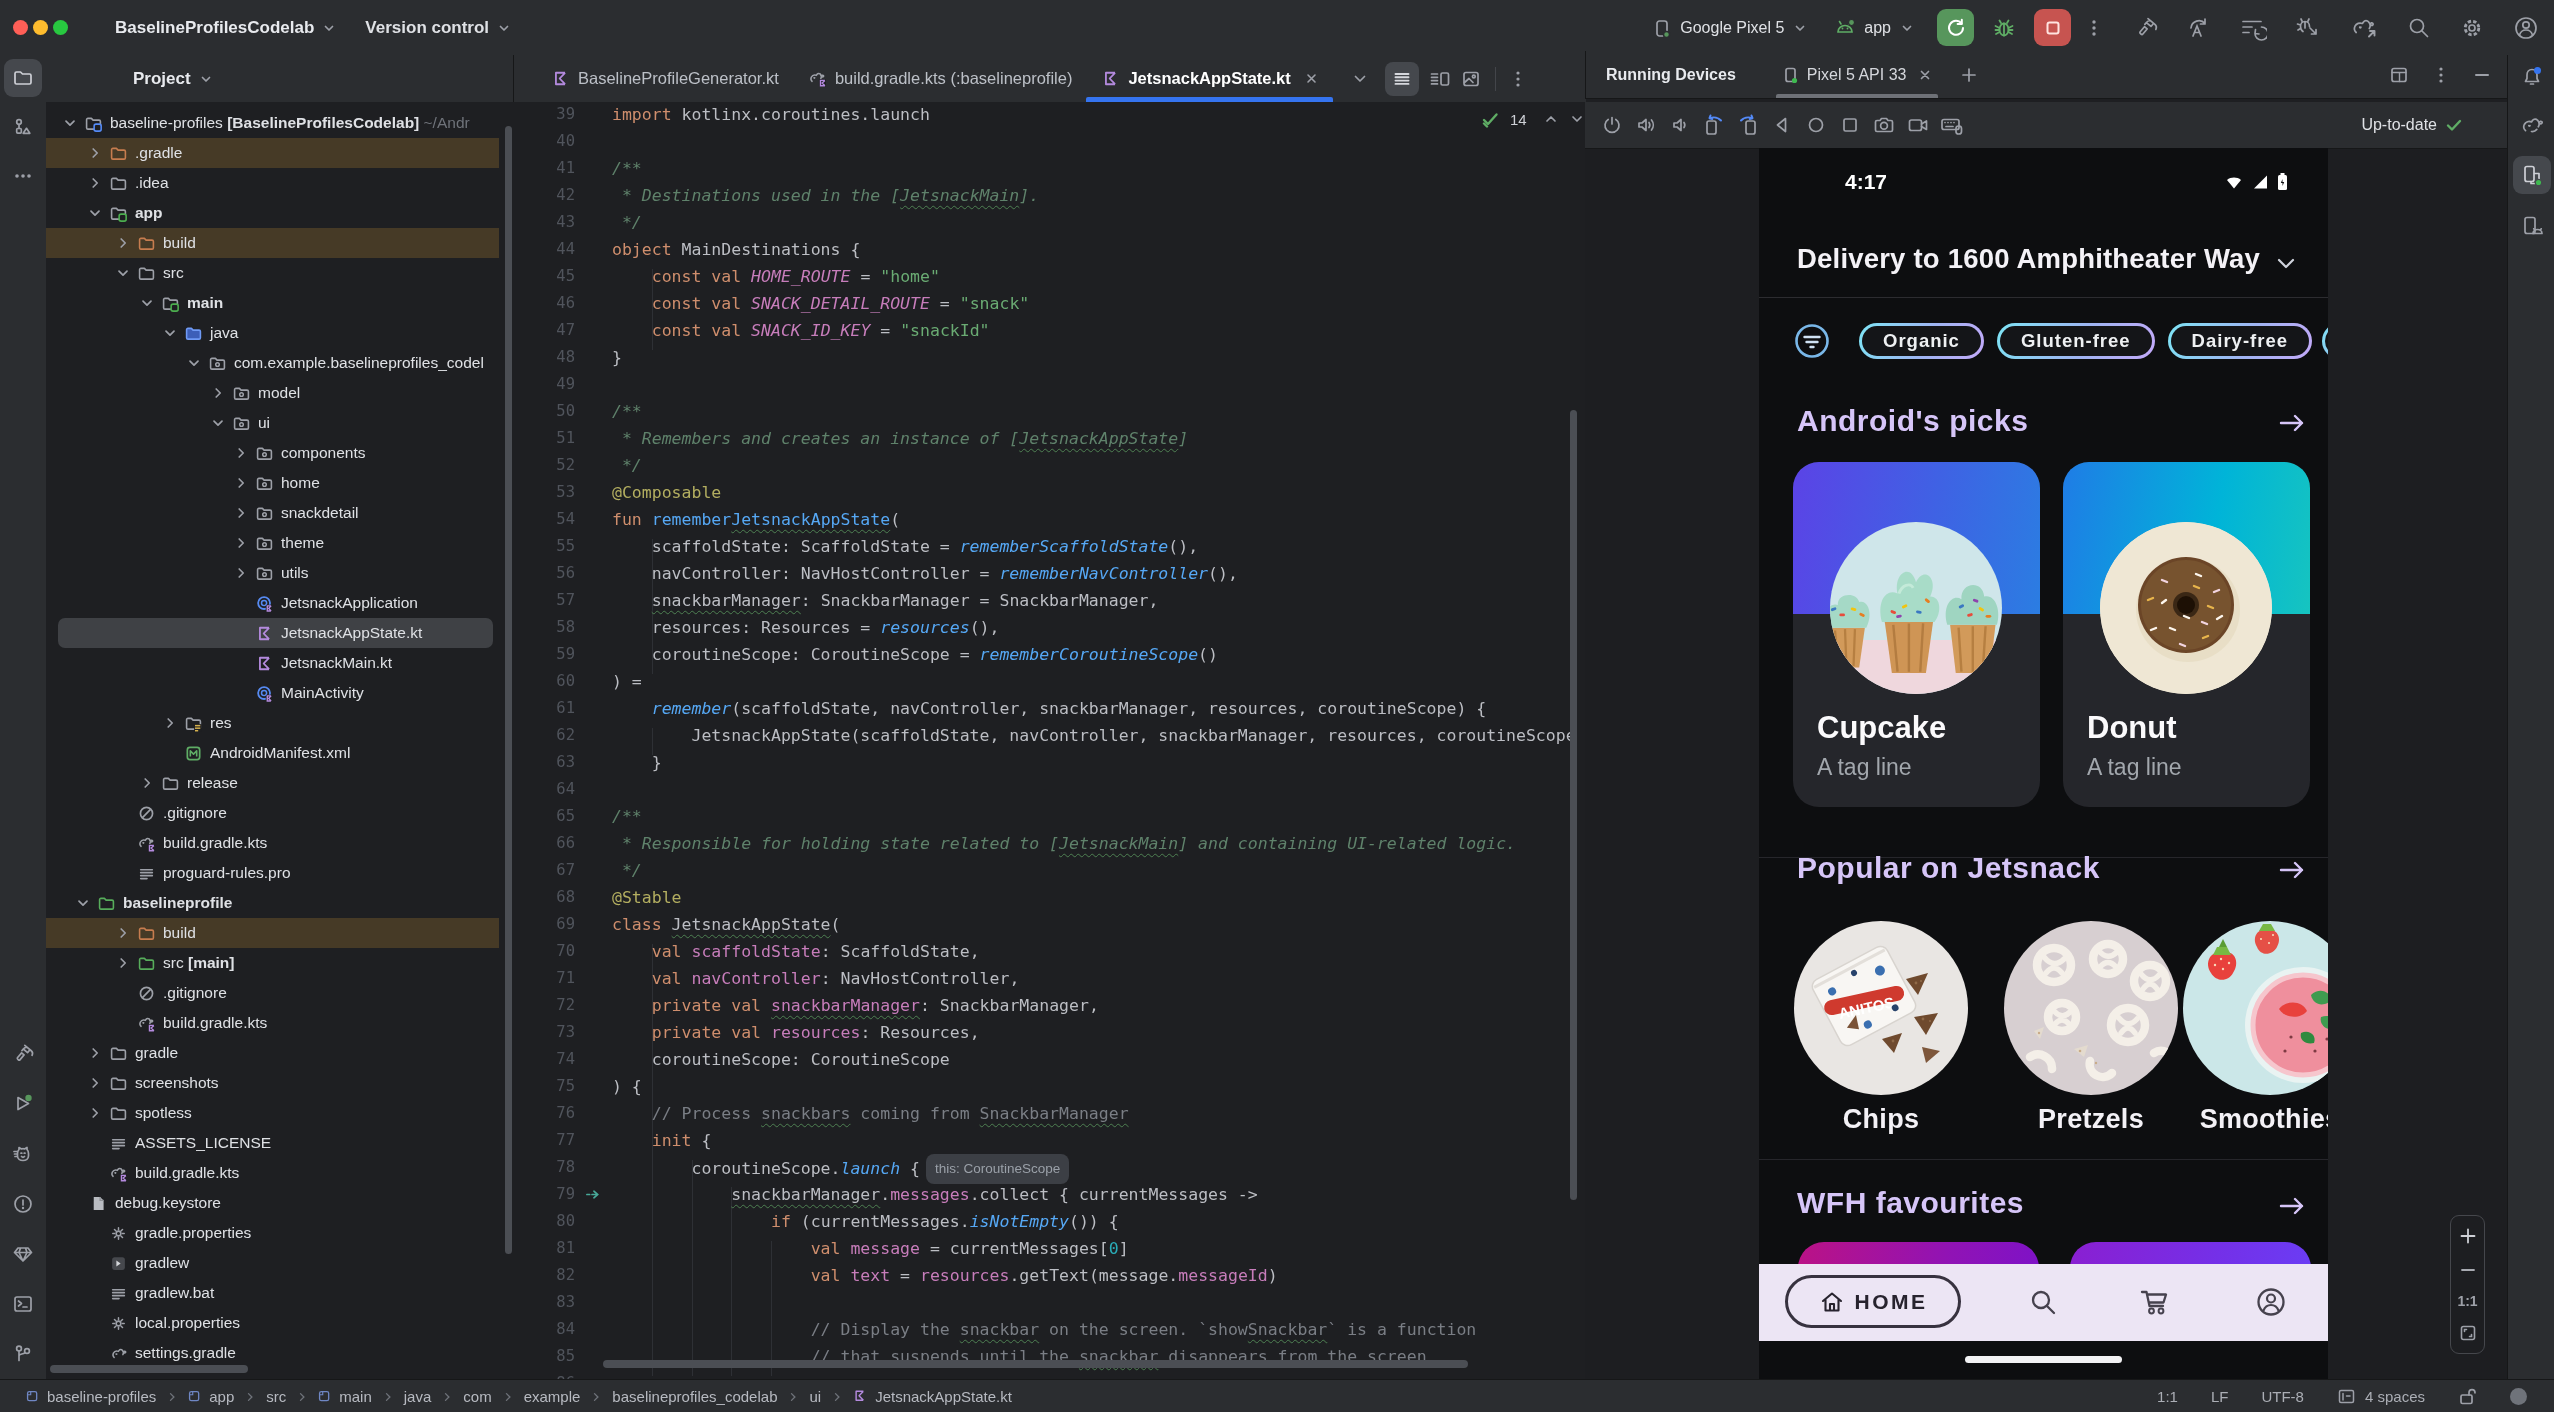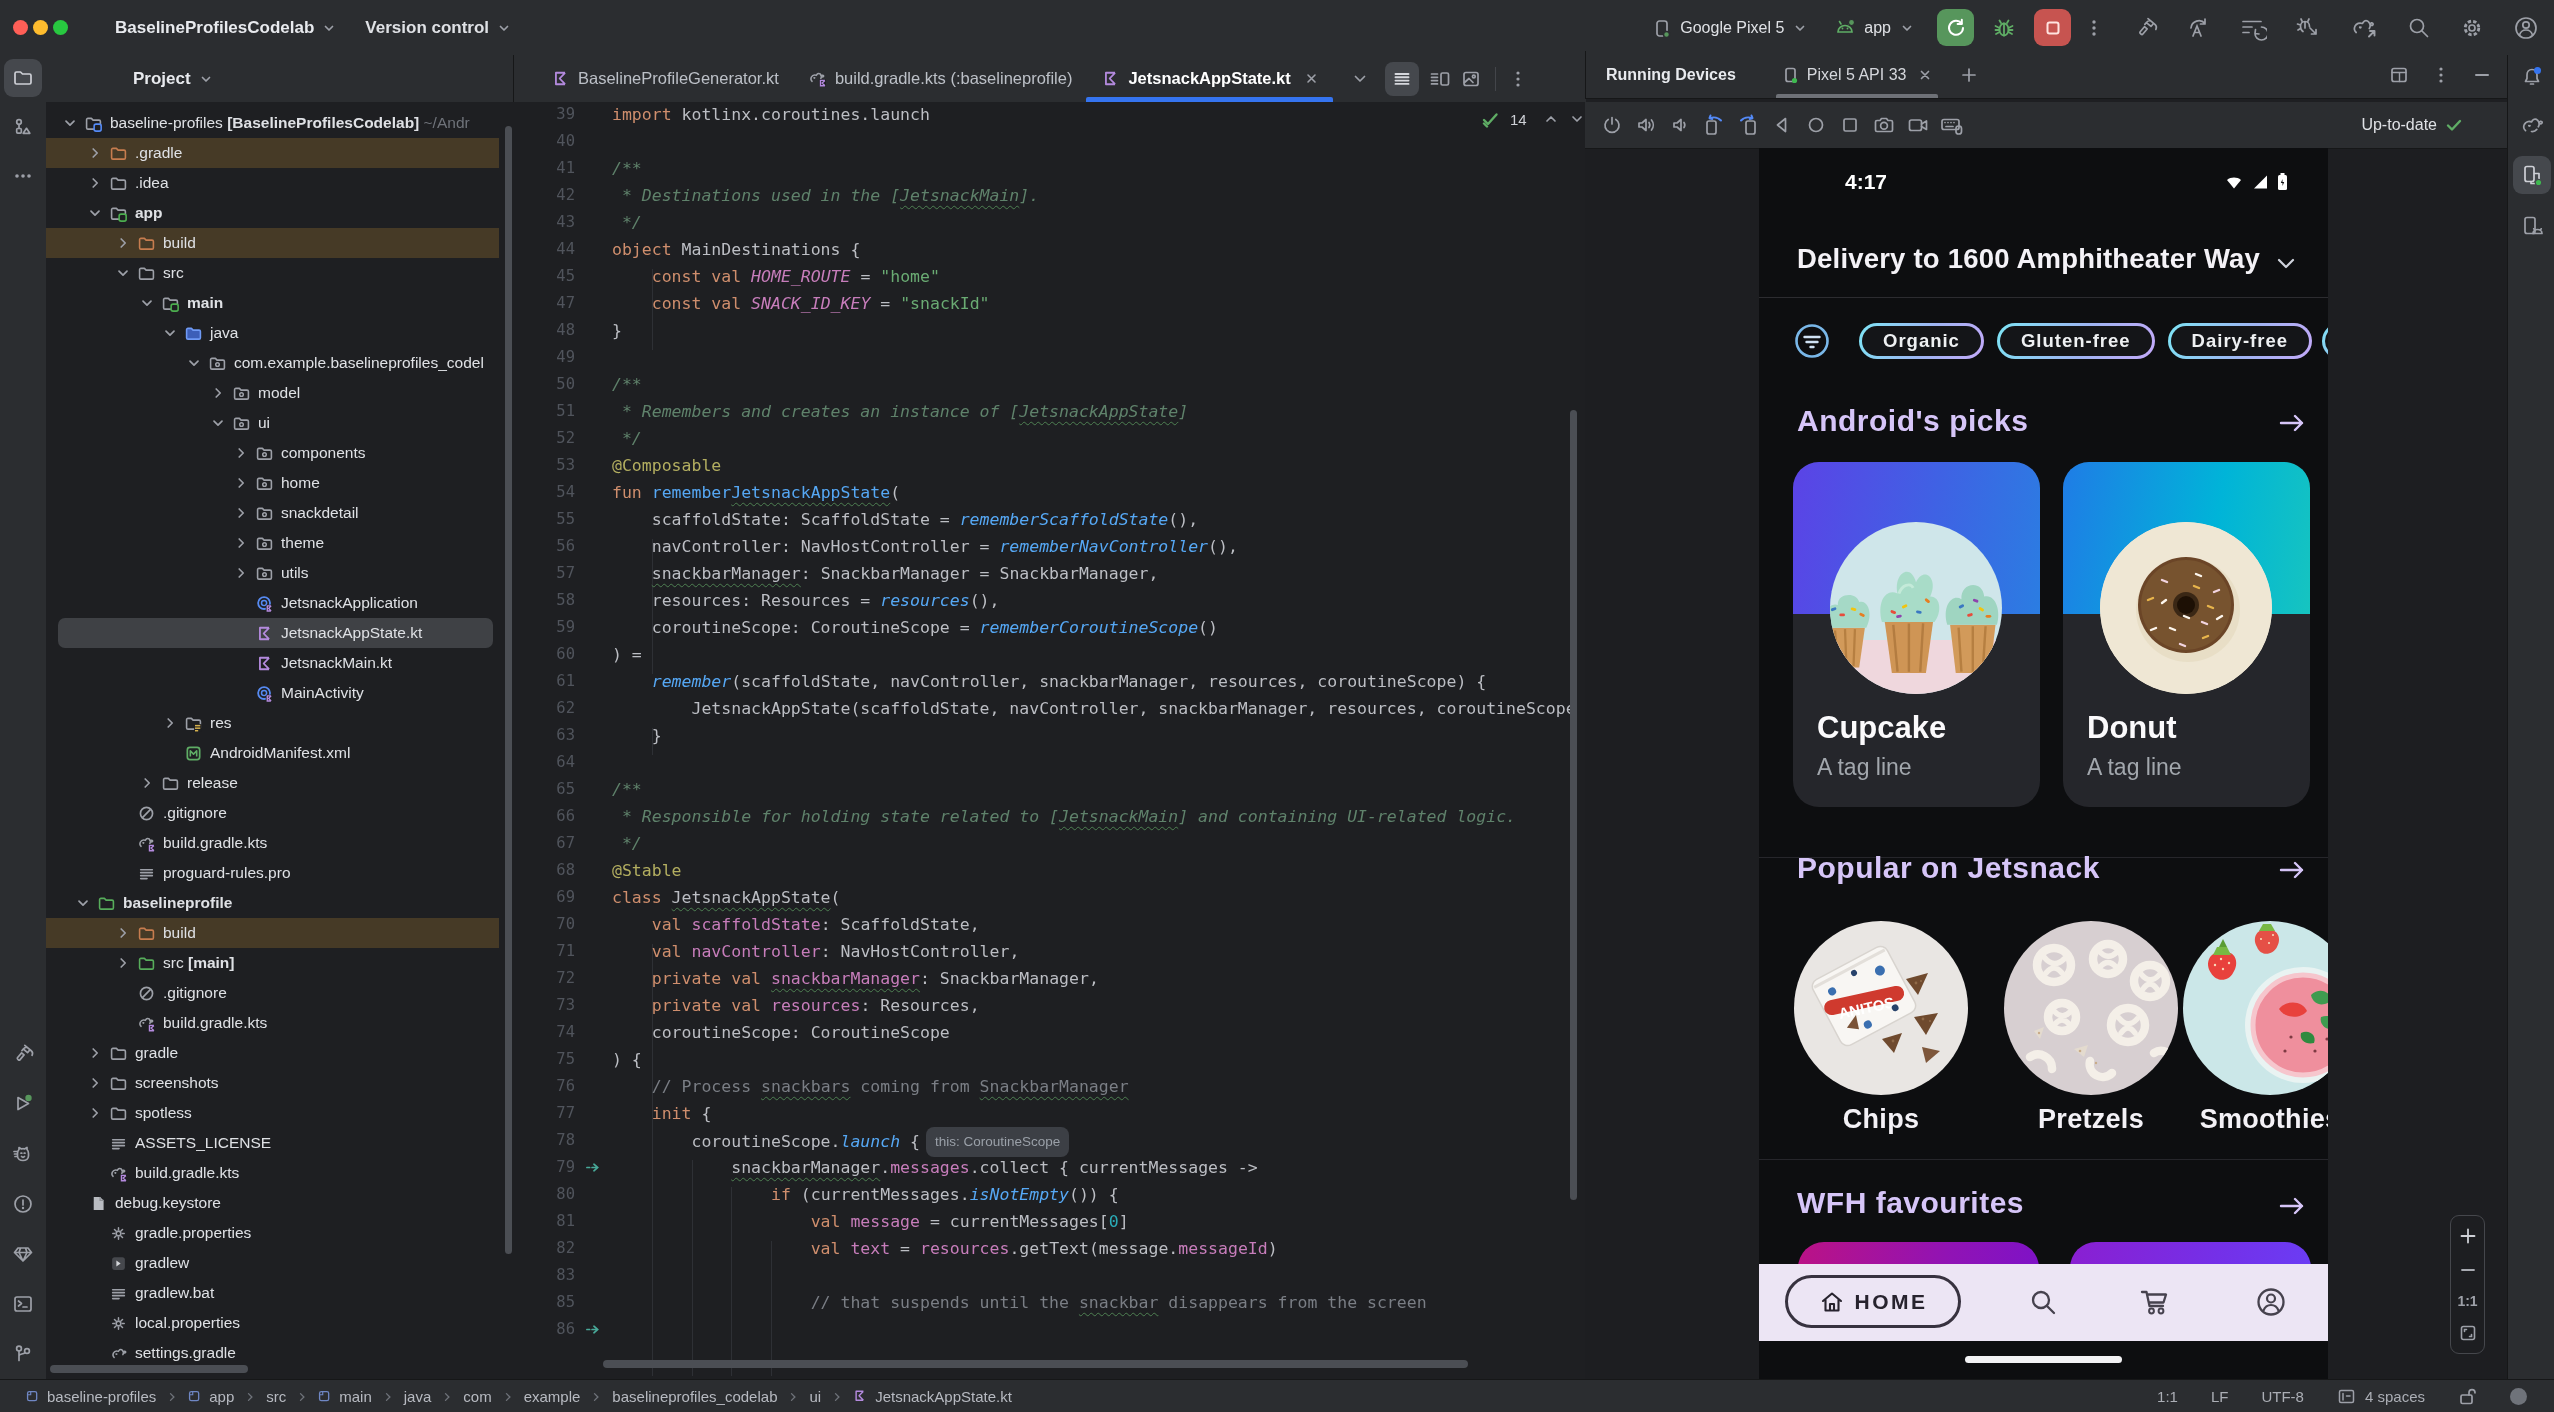--- a/index.html
+++ b/index.html
@@ -922,20 +922,21 @@
   <div class="guide" style="left:218px;top:1085px;height:189px;"></div>
   <div class="guide" style="left:258px;top:1139px;height:135px;"></div>
   <div id="code-area" style="top:-1px;">
       <div class="cline"><span class="lnum">39</span><span class="lcode"><span class="kw">import</span><span> kotlinx.coroutines.launch</span></span></div>
       <div class="cline"><span class="lnum">40</span><span class="lcode"></span></div>
       <div class="cline"><span class="lnum">41</span><span class="lcode"><span class="doc">/**</span></span></div>
       <div class="cline"><span class="lnum">42</span><span class="lcode"><span class="doc"> * Destinations used in the [</span><span class="doc sp">JetsnackMain</span><span class="doc">].</span></span></div>
       <div class="cline"><span class="lnum">43</span><span class="lcode"><span class="doc"> */</span></span></div>
       <div class="cline"><span class="lnum">44</span><span class="lcode"><span class="kw">object</span><span> MainDestinations {</span></span></div>
       <div class="cline"><span class="lnum">45</span><span class="lcode"><span>    </span><span class="kw">const</span><span> </span><span class="kw">val</span><span> </span><span class="konst">HOME_ROUTE</span><span> = </span><span class="str">"home"</span></span></div>
+      <div class="cline"><span class="lnum">46</span><span class="lcode"><span>    </span><span class="kw">const</span><span> </span><span class="kw">val</span><span> </span><span class="konst">SNACK_DETAIL_ROUTE</span><span> = </span><span class="str">"snack"</span></span></div>
       <div class="cline"><span class="lnum">47</span><span class="lcode"><span>    </span><span class="kw">const</span><span> </span><span class="kw">val</span><span> </span><span class="konst">SNACK_ID_KEY</span><span> = </span><span class="str">"snackId"</span></span></div>
       <div class="cline"><span class="lnum">48</span><span class="lcode"><span>}</span></span></div>
       <div class="cline"><span class="lnum">49</span><span class="lcode"></span></div>
       <div class="cline"><span class="lnum">50</span><span class="lcode"><span class="doc">/**</span></span></div>
       <div class="cline"><span class="lnum">51</span><span class="lcode"><span class="doc"> * Remembers and creates an instance of [</span><span class="doc sp">JetsnackAppState</span><span class="doc">]</span></span></div>
       <div class="cline"><span class="lnum">52</span><span class="lcode"><span class="doc"> */</span></span></div>
       <div class="cline"><span class="lnum">53</span><span class="lcode"><span class="ann">@Composable</span></span></div>
       <div class="cline"><span class="lnum">54</span><span class="lcode"><span class="kw">fun</span><span> </span><span class="fn">remember</span><span class="fn sp">JetsnackAppState</span><span>(</span></span></div>
       <div class="cline"><span class="lnum">55</span><span class="lcode"><span>    scaffoldState: ScaffoldState = </span><span class="fni">rememberScaffoldState</span><span>(),</span></span></div>
       <div class="cline"><span class="lnum">56</span><span class="lcode"><span>    navController: NavHostController = </span><span class="fni">rememberNavController</span><span>(),</span></span></div>
@@ -965,20 +966,21 @@
             <g stroke="#48a999" stroke-width="1.8" fill="none" stroke-linecap="round">
               <path d="M2 8 L5 8"></path>
               <path d="M7.5 8 L12.5 8"></path>
               <path d="M9.5 4.5 L13.5 8 L9.5 11.5"></path>
             </g>
           </svg></span><span class="lcode"><span>            </span><span class="sp">snackbarManager</span><span>.</span><span class="prop">messages</span><span>.collect { currentMessages -&gt;</span></span></div>
       <div class="cline"><span class="lnum">80</span><span class="lcode"><span>                </span><span class="kw">if</span><span> (currentMessages.</span><span class="fni">isNotEmpty</span><span>()) {</span></span></div>
       <div class="cline"><span class="lnum">81</span><span class="lcode"><span>                    </span><span class="kw">val</span><span> </span><span class="prop">message</span><span> = currentMessages[</span><span class="num">0</span><span>]</span></span></div>
       <div class="cline"><span class="lnum">82</span><span class="lcode"><span>                    </span><span class="kw">val</span><span> </span><span class="prop">text</span><span> = </span><span class="prop">resources</span><span>.getText(message.</span><span class="prop">messageId</span><span>)</span></span></div>
       <div class="cline"><span class="lnum">83</span><span class="lcode"></span></div>
+      <div class="cline"><span class="lnum">84</span><span class="lcode"><span>                    </span><span class="cmt">// Display the </span><span class="cmt sp">snackbar</span><span class="cmt"> on the screen. `show</span><span class="cmt sp">Snackbar</span><span class="cmt">` is a function</span></span></div>
       <div class="cline"><span class="lnum">85</span><span class="lcode"><span>                    </span><span class="cmt">// that suspends until the </span><span class="cmt sp">snackbar</span><span class="cmt"> disappears from the screen</span></span></div>
       <div class="cline"><span class="lnum">86</span><span style="position:absolute;left:72px;top:6px;"><svg width="15" height="15" viewBox="0 0 16 16">
             <g stroke="#48a999" stroke-width="1.8" fill="none" stroke-linecap="round">
               <path d="M2 8 L5 8"></path>
               <path d="M7.5 8 L12.5 8"></path>
               <path d="M9.5 4.5 L13.5 8 L9.5 11.5"></path>
             </g>
           </svg></span><span class="lcode"></span></div>
     </div>
   <div style="position:absolute;left:968px;top:8px;display:flex;align-items:center;gap:10px;">

